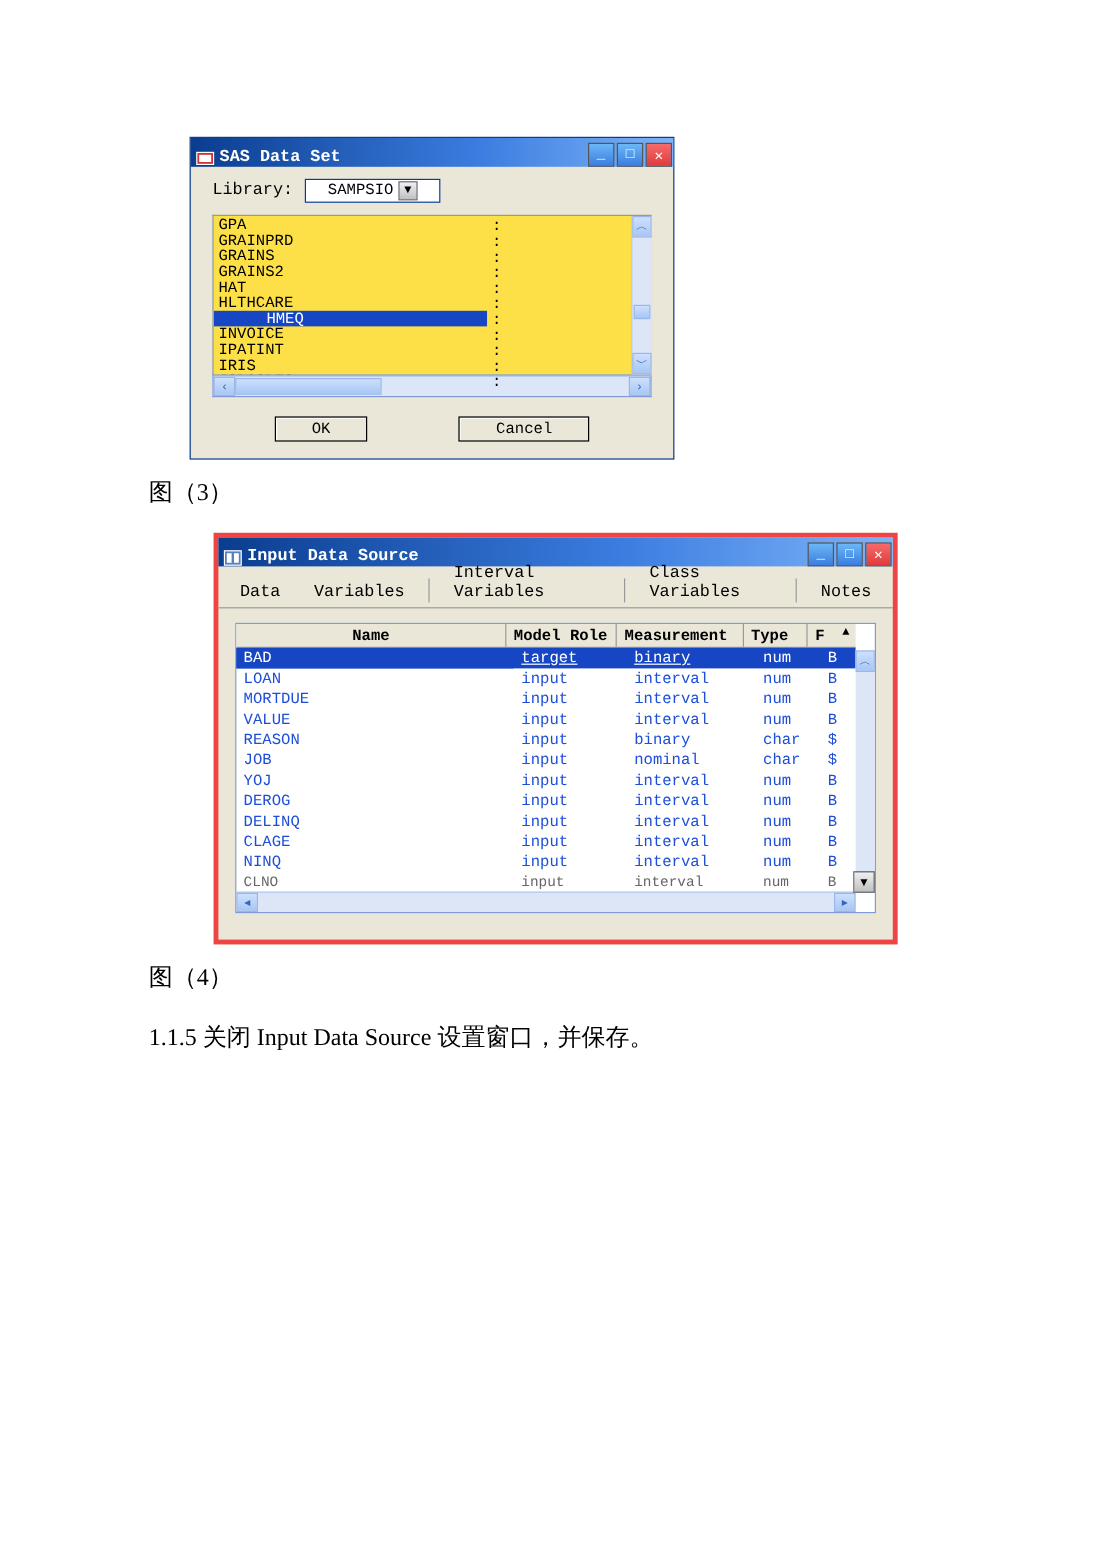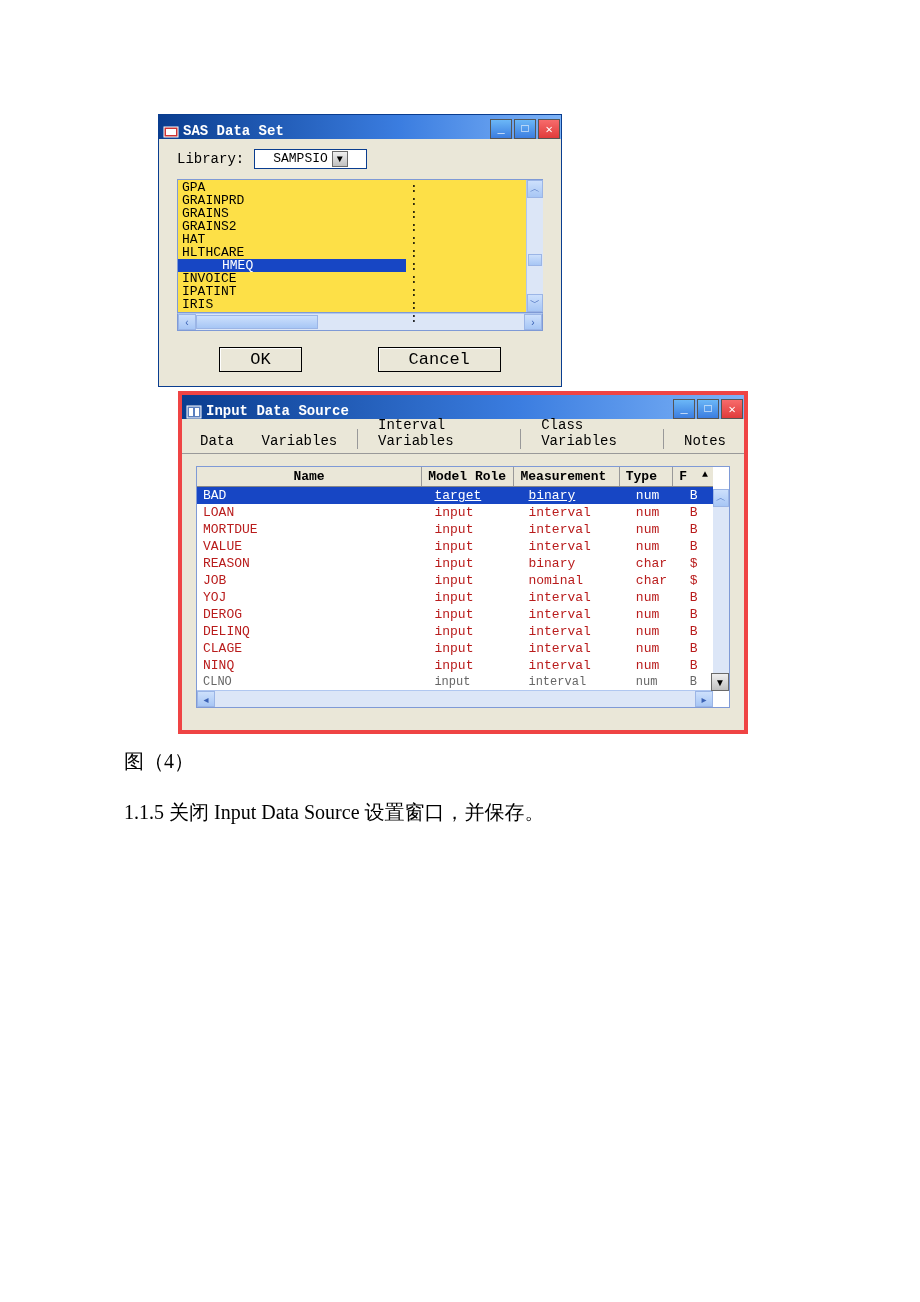--- a/index.html
+++ b/index.html
@@ -171,21 +171,21 @@
     color:#3b62b5;
   }
   .htrack { flex:1; position:relative; }
   .hthumb {
     position:absolute; top:1px; bottom:1px; left:0; width:120px;
     background: linear-gradient(#cde0fc,#a7c6f5);
     border:1px solid #9bb5e6;
   }
   .dlgbtn {
     font-family:"Courier New",monospace;
-    font-size:17px;
+    font-size:13px;
     padding:2px 30px;
     background:#eae7d8;
     border:1px solid #000;
     box-shadow: inset 1px 1px 0 #fff;
   }
   .btnrow {
     display:flex;
     justify-content:center;
     gap:76px;
     margin-top:16px;
@@ -239,21 +239,21 @@
   .gh.name { width:230px; text-align:center; }
   .gh.role { width:86px; }
   .gh.meas { width:100px; }
   .gh.type { width:44px; }
   .gh.f    { width:18px; border-right:none; }
   .gh.sort { width:12px; padding:2px 0; font-size:10px; border-right:none; }
   .grow {
     display:flex;
     font-family:"Courier New",monospace;
     font-size:13px;
-    color:#b91c1c;
+    color:#1d4ed8;
   }
   .gc {
     padding:1px 6px;
     border-right:0 solid transparent;
   }
   .gc.name { width:230px; }
   .gc.role { width:86px; }
   .gc.meas { width:100px; }
   .gc.type { width:44px; }
   .gc.f    { width:18px; }
@@ -373,20 +373,21 @@
         </div>
 
         <div class="btnrow">
           <button class="dlgbtn">OK</button>
           <button class="dlgbtn">Cancel</button>
         </div>
       </div>
     </div>
   </div>
 
+  <p class="caption">图（3）</p>
 
 
   <div class="fig-wrap">
     <div class="win2">
       <div class="titlebar">
         <span class="app-icon">
           <svg viewBox="0 0 16 14">
               <rect x="1" y="1" width="14" height="12" fill="#5a7fbf" stroke="#fff"></rect>
               <rect x="3" y="3" width="4" height="8" fill="#fff"></rect>
               <rect x="9" y="3" width="4" height="8" fill="#fff"></rect>

